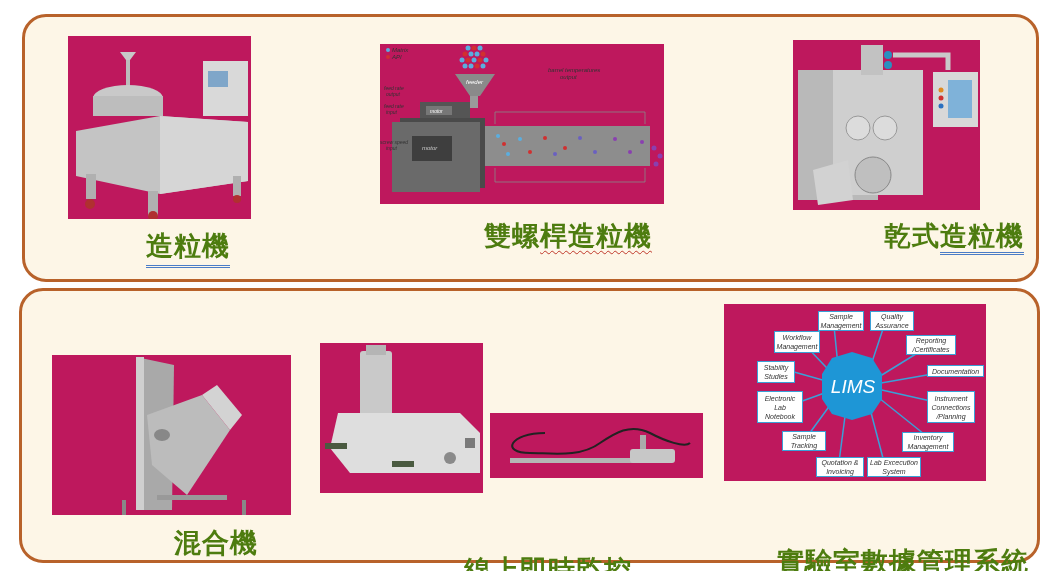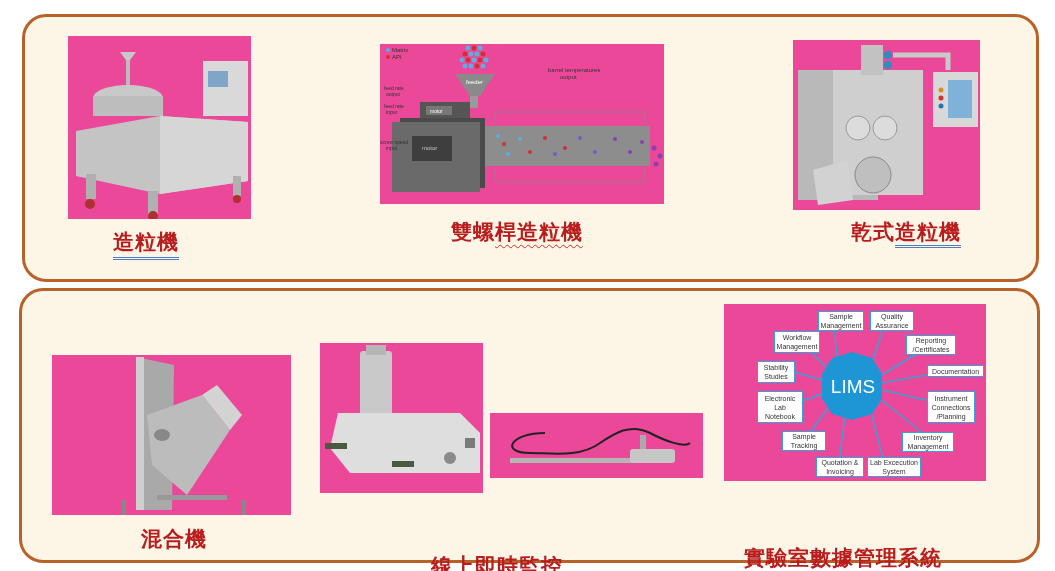--- a/index.html
+++ b/index.html
@@ -1,19 +1,19 @@
 <!DOCTYPE html>
 <html><head>
 <meta charset="utf-8">
 <style>
   html, body { margin:0; padding:0; background:#ffffff; }
   body { width:1055px; height:571px; position:relative; overflow:hidden; font-family:"DejaVu Sans", sans-serif; }
   .panel { position:absolute; background:#fdf6e7; border:3px solid #b8622a; border-radius:24px; box-sizing:border-box; }
-  .img { position:absolute; background:#ec4899; overflow:hidden; }
-  .label { position:absolute; font-size:21px; color:#b91c1c; font-weight:bold; letter-spacing:1px; white-space:nowrap; }
+  .img { position:absolute; background:#be185d; overflow:hidden;font-style:italic; }
+  .label { position:absolute; font-size:27px; color:#4d7c0f; font-weight:bold; letter-spacing:1px; white-space:nowrap;margin-left:33px; }
   .ul-blue { border-bottom:3px double #4a7cc7; padding-bottom:1px; }
   .ul-red { text-decoration: underline wavy #c0392b; text-underline-offset:5px; text-decoration-thickness:1px; }
   .lims-box { position:absolute; border:1.5px solid #3aa0d8; background:#fff; font-size:7px; color:#333; text-align:center; line-height:9px; padding:1px 2px; font-family:"Liberation Sans", sans-serif; box-sizing:border-box; display:flex; align-items:center; justify-content:center; }
 </style>
 </head>
 <body>
 
 <div class="panel" style="left:22px; top:14px; width:1017px; height:268px;"></div>
 
 <div class="img" style="left:68px; top:36px; width:183px; height:183px;">

